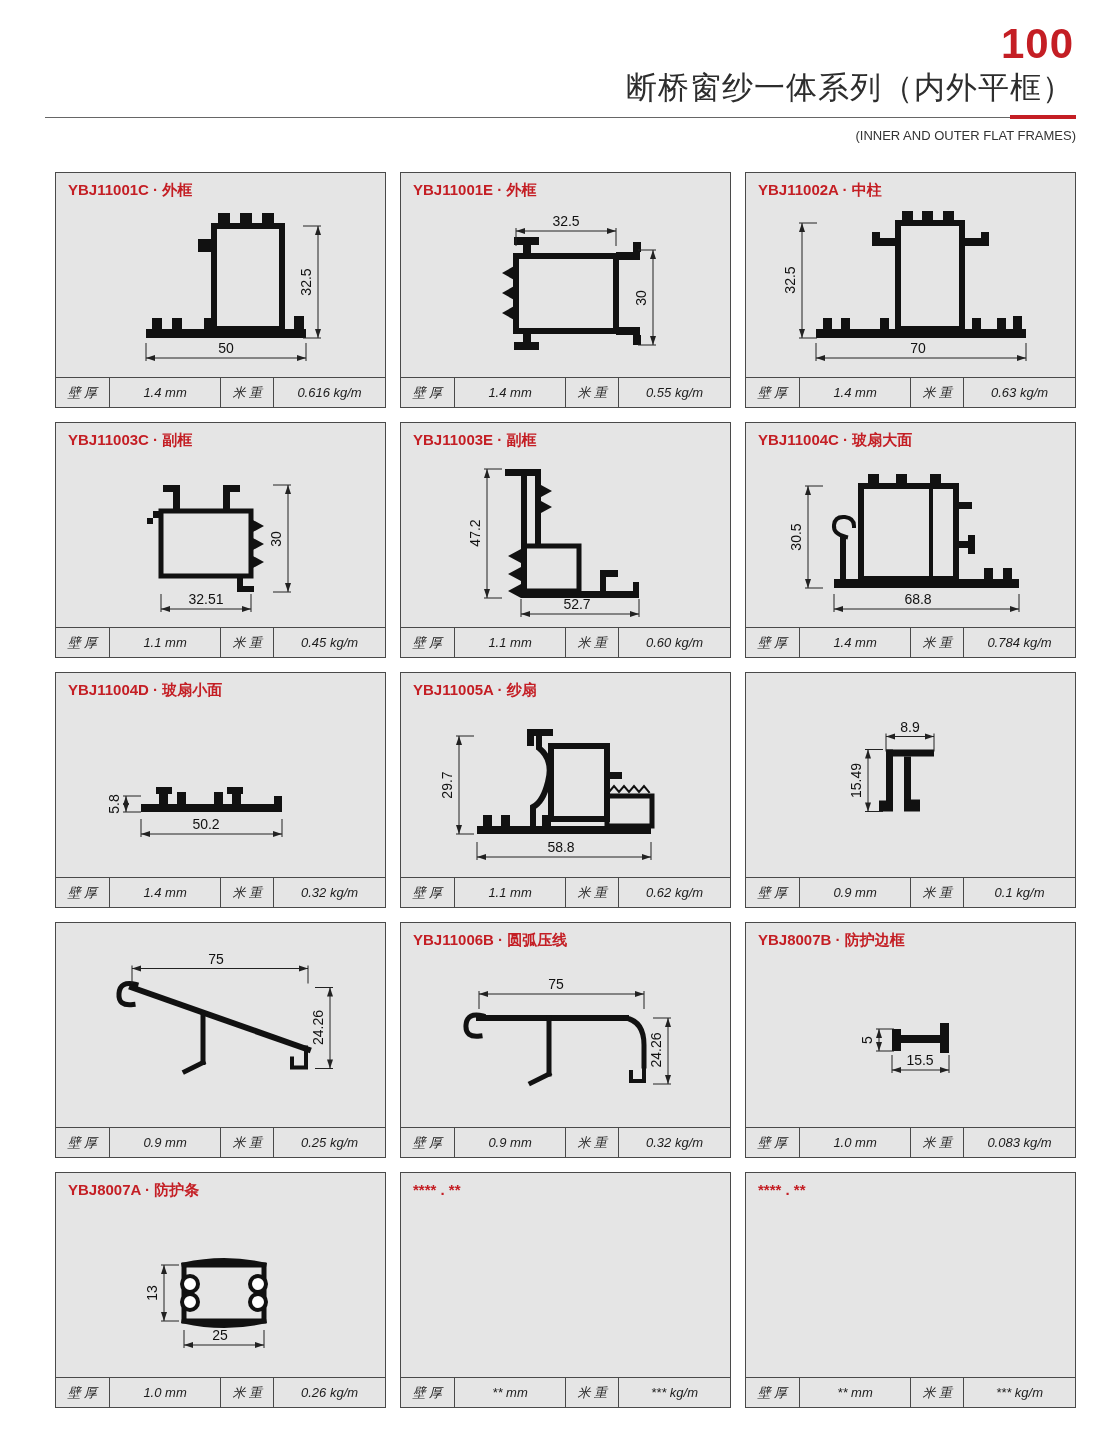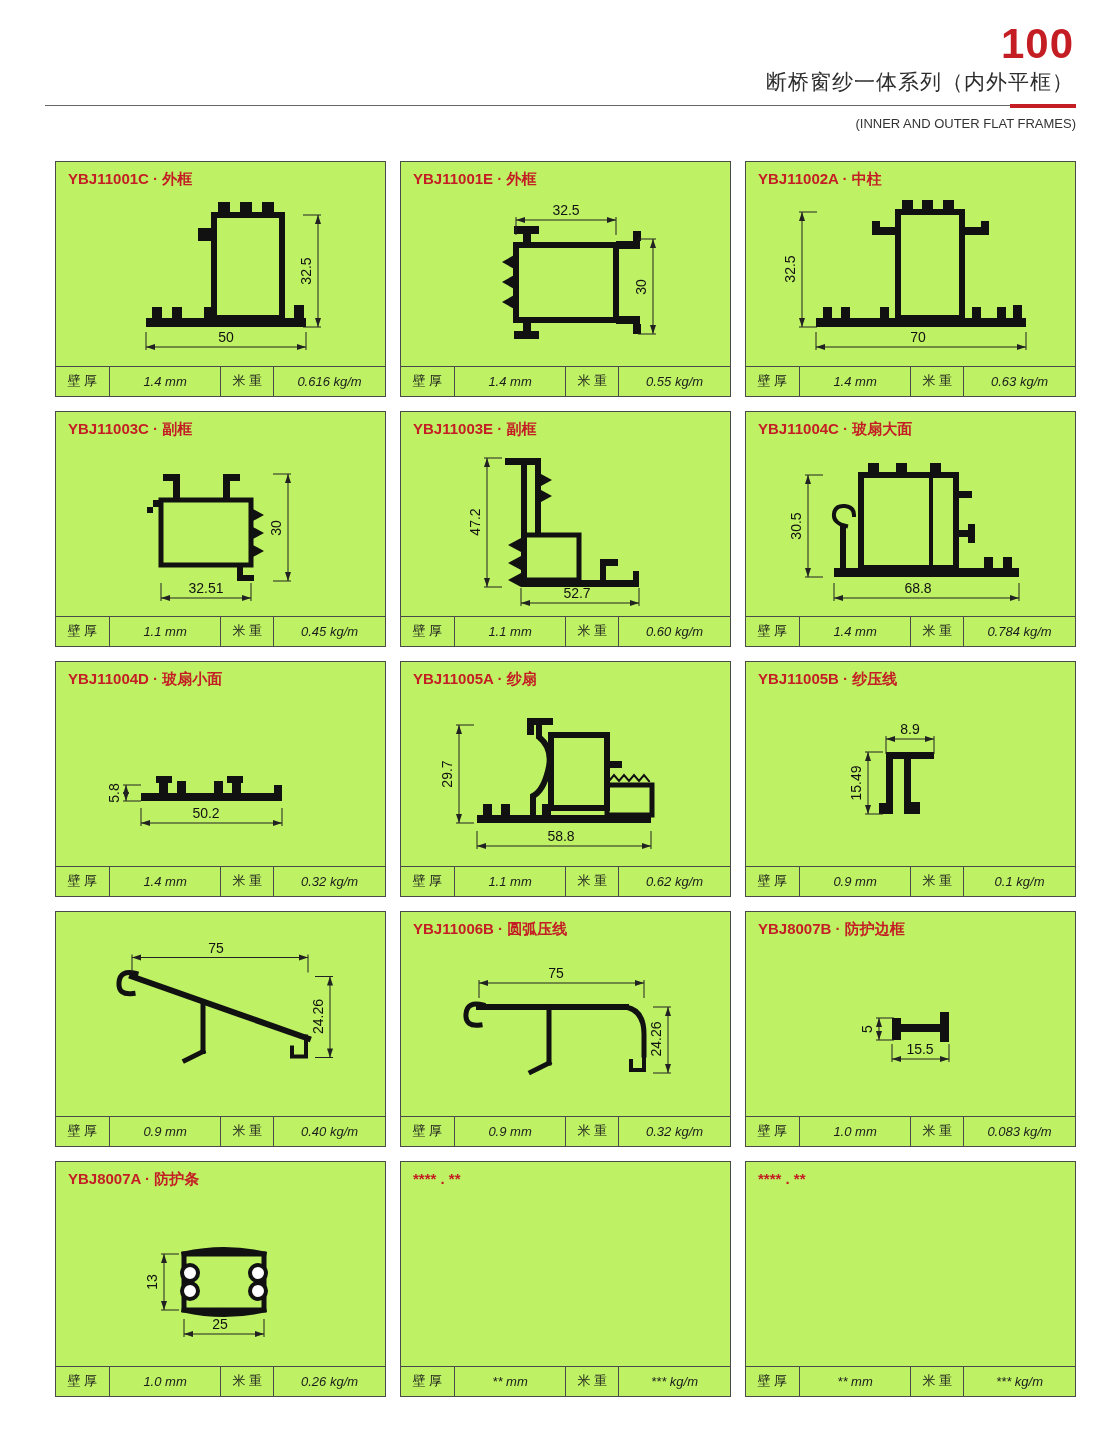--- a/index.html
+++ b/index.html
@@ -6,37 +6,37 @@
   *{box-sizing:border-box;}
   html,body{margin:0;padding:0;}
   body{
     width:1100px;height:1438px;background:#fff;color:var(--ink);
     font-family:"Liberation Sans","DejaVu Sans",sans-serif;
     overflow:hidden;
   }
   .header{padding-top:23px;}
   .h-num{margin:0 26px 0 0;text-align:right;font-size:42px;font-weight:bold;
     color:var(--accent);line-height:1;letter-spacing:1px;}
-  .h-cn{margin:5px 26px 0 0;text-align:right;font-size:21px;color:#2d2d2d;
+  .h-cn{margin:5px 26px 0 0;text-align:right;font-size:31px;color:#2d2d2d;
     line-height:1.15;letter-spacing:1px;}
   .h-rule{position:relative;margin:11px 24px 0 45px;height:0;border-top:1px solid #666;}
   .h-rule-red{position:absolute;right:0;top:-2.5px;width:66px;height:4px;background:var(--accent);}
   .h-en{margin:9px 24px 0 0;text-align:right;font-size:13px;color:#333;line-height:1.45;}
   .grid{display:grid;grid-template-columns:repeat(3,1fr);gap:14px;margin:27px 24px 0 55px;}
-  .cell{height:236px;border:1px solid var(--line);background:#bef264;
+  .cell{height:236px;border:1px solid var(--line);background:#e5e5e5;
     display:flex;flex-direction:column;}
   .cell-title{padding:8px 12px 0;font-size:15px;font-weight:bold;color:var(--accent);
     white-space:nowrap;}
   .cell-draw{display:block;width:100%;flex:1;min-height:0;}
   .cell-draw text{font-family:inherit;}
   .cell-foot{height:30px;border-top:1px solid var(--line);display:flex;
     align-items:stretch;font-size:13px;color:#1c1c1c;flex:none;}
   .cell-foot>div{display:flex;align-items:center;justify-content:center;}
   .cell-foot>div+div{border-left:1px solid var(--line);}
-  .f-label{width:16%;}
+  .f-label{width:16%;font-style:italic;}
   .f-val{width:34%;font-style:italic;}
 </style>
 </head>
 <body>
 
 <div class="header">
   <div class="h-num">100</div>
   <div class="h-cn">断桥窗纱一体系列（内外平框）</div>
   <div class="h-rule">
     <div class="h-rule-red"></div>
@@ -275,21 +275,20 @@
         <text x="160" y="151" fill="#111" font-size="14" text-anchor="middle">58.8</text>
       </svg>
       <div class="cell-foot">
         <div class="f-label">壁 厚</div>
         <div class="f-val">1.1 mm</div>
         <div class="f-label">米 重</div>
         <div class="f-val">0.62 kg/m</div>
       </div>
     </div>
     <div class="cell">
-      <div class="cell-title">YBJ11005B · 纱压线</div>
       <svg viewBox="0 0 329 175" class="cell-draw">
         <path d="M140,62 h48 v7 h-48 z" fill="#111"></path>
         <path d="M140,62 h7 v56 h-7 z" fill="#111"></path>
         <path d="M133,113 h14 v11 h-14 z" fill="#111"></path>
         <path d="M158,69 h7 v46 h-7 z" fill="#111"></path>
         <path d="M158,112 h16 v12 h-16 z" fill="#111"></path>
         <line x1="140" y1="49" x2="188" y2="49" stroke="#222" stroke-width="1"></line>
         <line x1="140" y1="46" x2="140" y2="64" stroke="#222" stroke-width="1"></line>
         <line x1="188" y1="46" x2="188" y2="64" stroke="#222" stroke-width="1"></line>
         <polygon points="140,49 149,46 149,52" fill="#222"></polygon>
@@ -326,21 +325,21 @@
         <line x1="277" y1="50" x2="259" y2="50" stroke="#222" stroke-width="1"></line>
         <line x1="277" y1="131" x2="259" y2="131" stroke="#222" stroke-width="1"></line>
         <polygon points="274,50 277,59 271,59" fill="#222"></polygon>
         <polygon points="274,131 271,122 277,122" fill="#222"></polygon>
         <text x="267" y="90" fill="#111" font-size="14" text-anchor="middle" transform="rotate(-90 267 90)">24.26</text>
       </svg>
       <div class="cell-foot">
         <div class="f-label">壁 厚</div>
         <div class="f-val">0.9 mm</div>
         <div class="f-label">米 重</div>
-        <div class="f-val">0.40 kg/m</div>
+        <div class="f-val">0.25 kg/m</div>
       </div>
     </div>
     <div class="cell">
       <div class="cell-title">YBJ11006B · 圆弧压线</div>
       <svg viewBox="0 0 329 175" class="cell-draw">
         <path d="M82,65 q-16,-4 -17,9 q-1,13 14,11" fill="none" stroke="#111" stroke-width="5" stroke-linecap="square"></path>
         <path d="M78,67 H225" fill="none" stroke="#111" stroke-width="6" stroke-linecap="square"></path>
         <path d="M225,67 q18,3 18,27 v21" fill="none" stroke="#111" stroke-width="5" stroke-linecap="square"></path>
         <path d="M243,115 v15 h-13 v-9" fill="none" stroke="#111" stroke-width="4" stroke-linecap="square"></path>
         <path d="M148,67 v56" fill="none" stroke="#111" stroke-width="5" stroke-linecap="square"></path>

